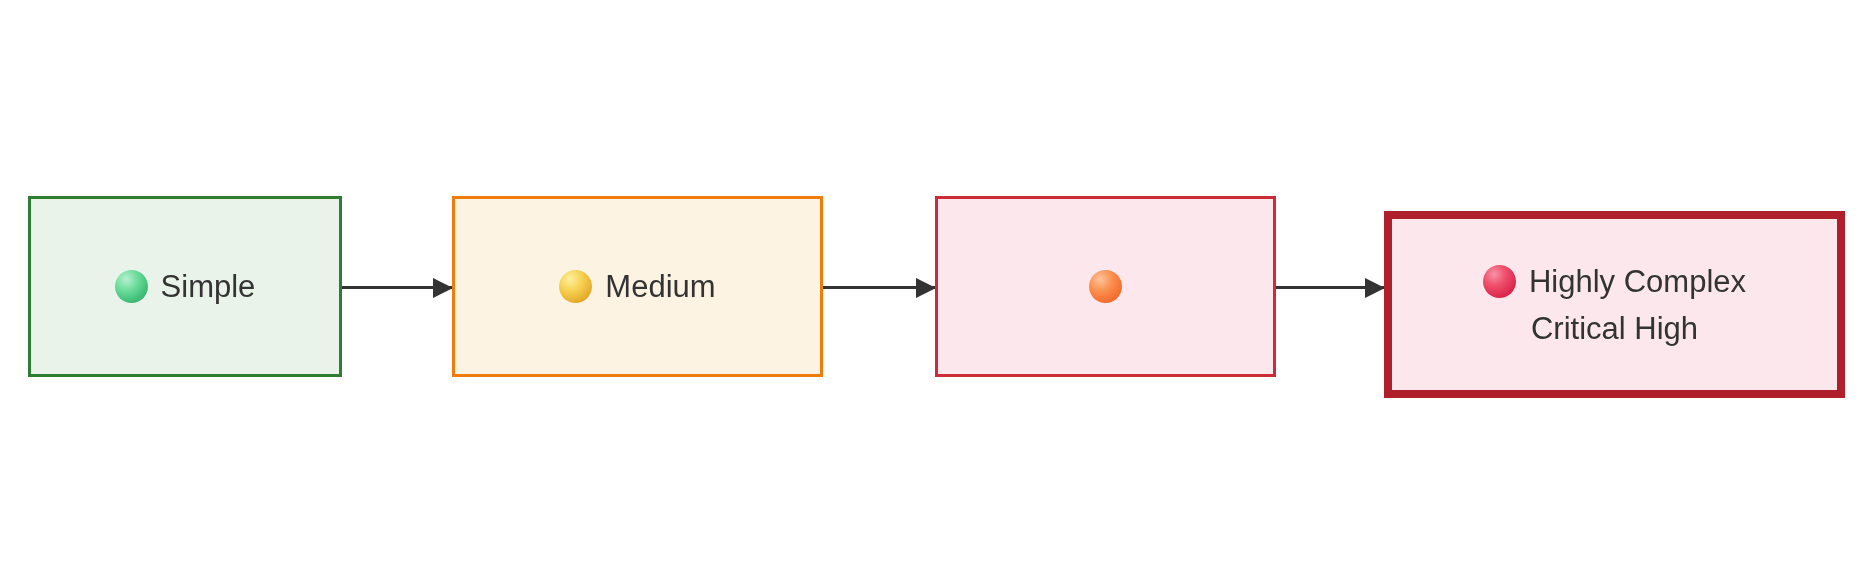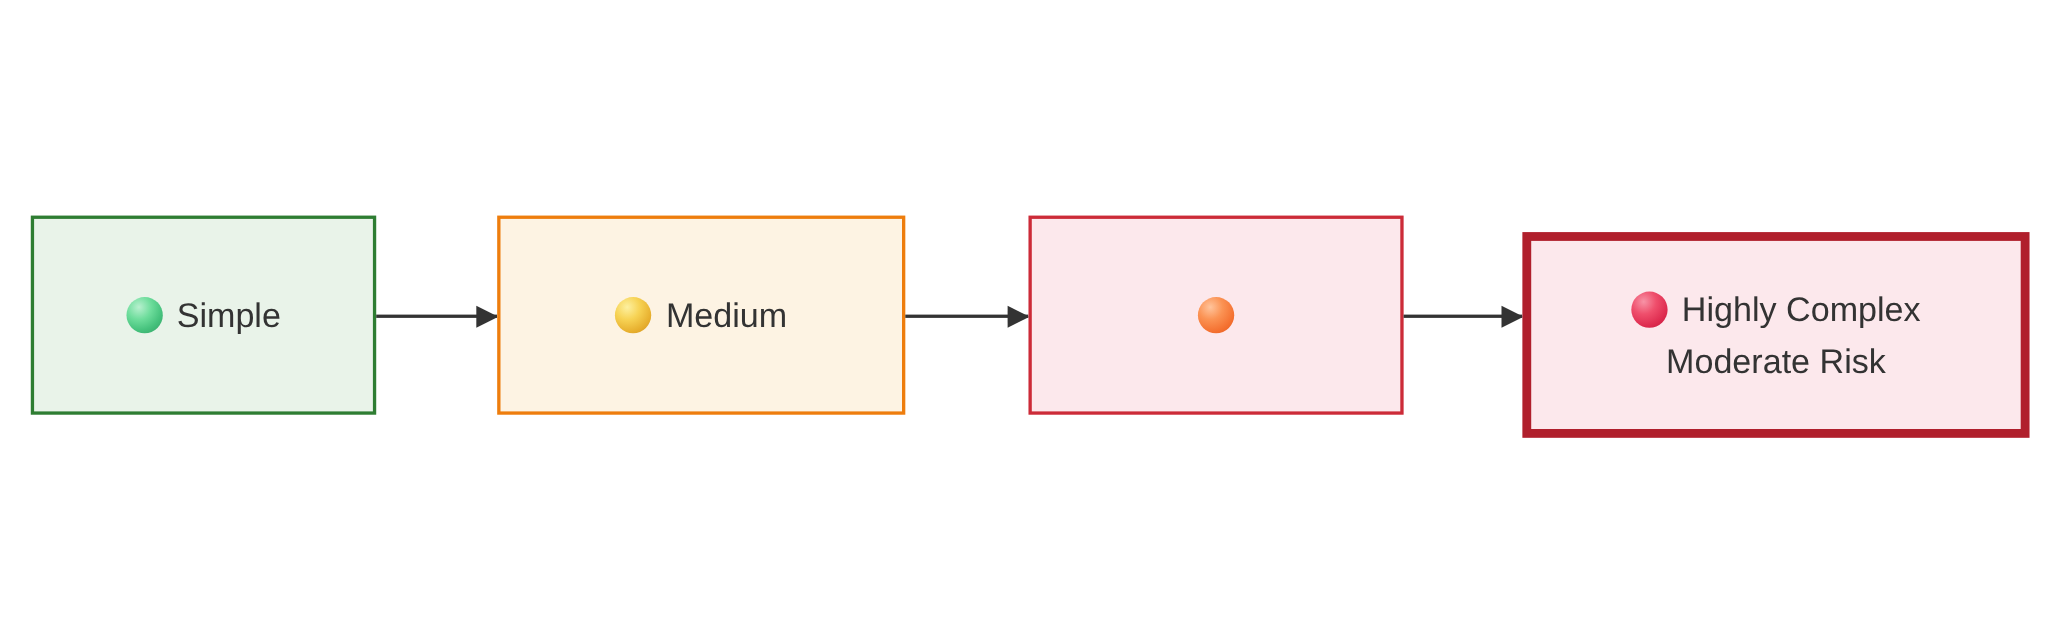--- a/index.html
+++ b/index.html
@@ -113,16 +113,16 @@
     </div>
   </div>
 
   <div class="arrow a3"></div>
 
   <div class="node n4" style="border-color: rgb(176, 31, 44); background-color: rgb(252, 232, 236);">
     <div class="title-row">
       <span class="emoji red"></span>
       <span>Highly Complex</span>
     </div>
-    <div class="sublabel">Moderate Risk</div>
+    <div class="sublabel">Critical High</div>
   </div>
 
 </div>
 
 </body></html>

